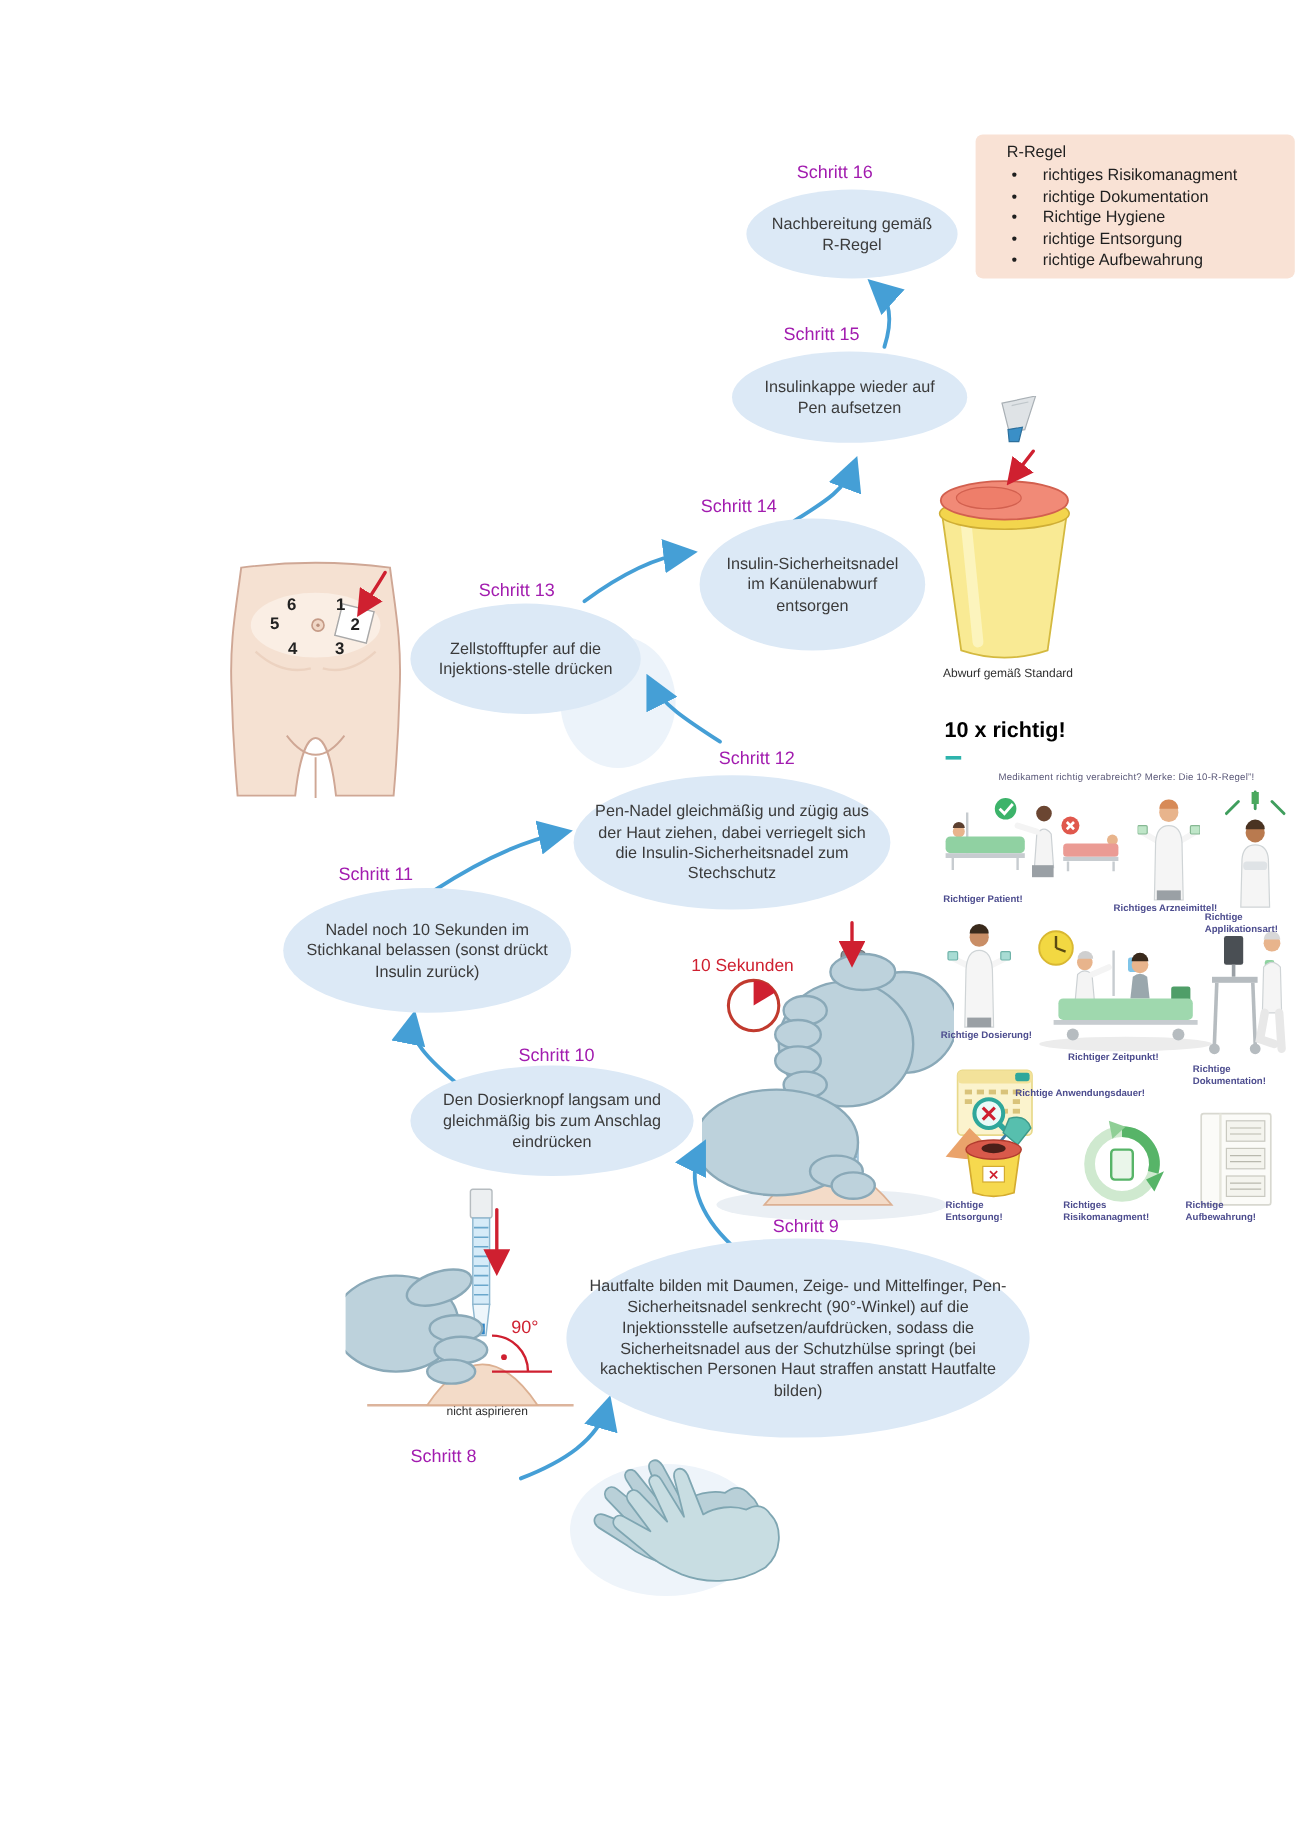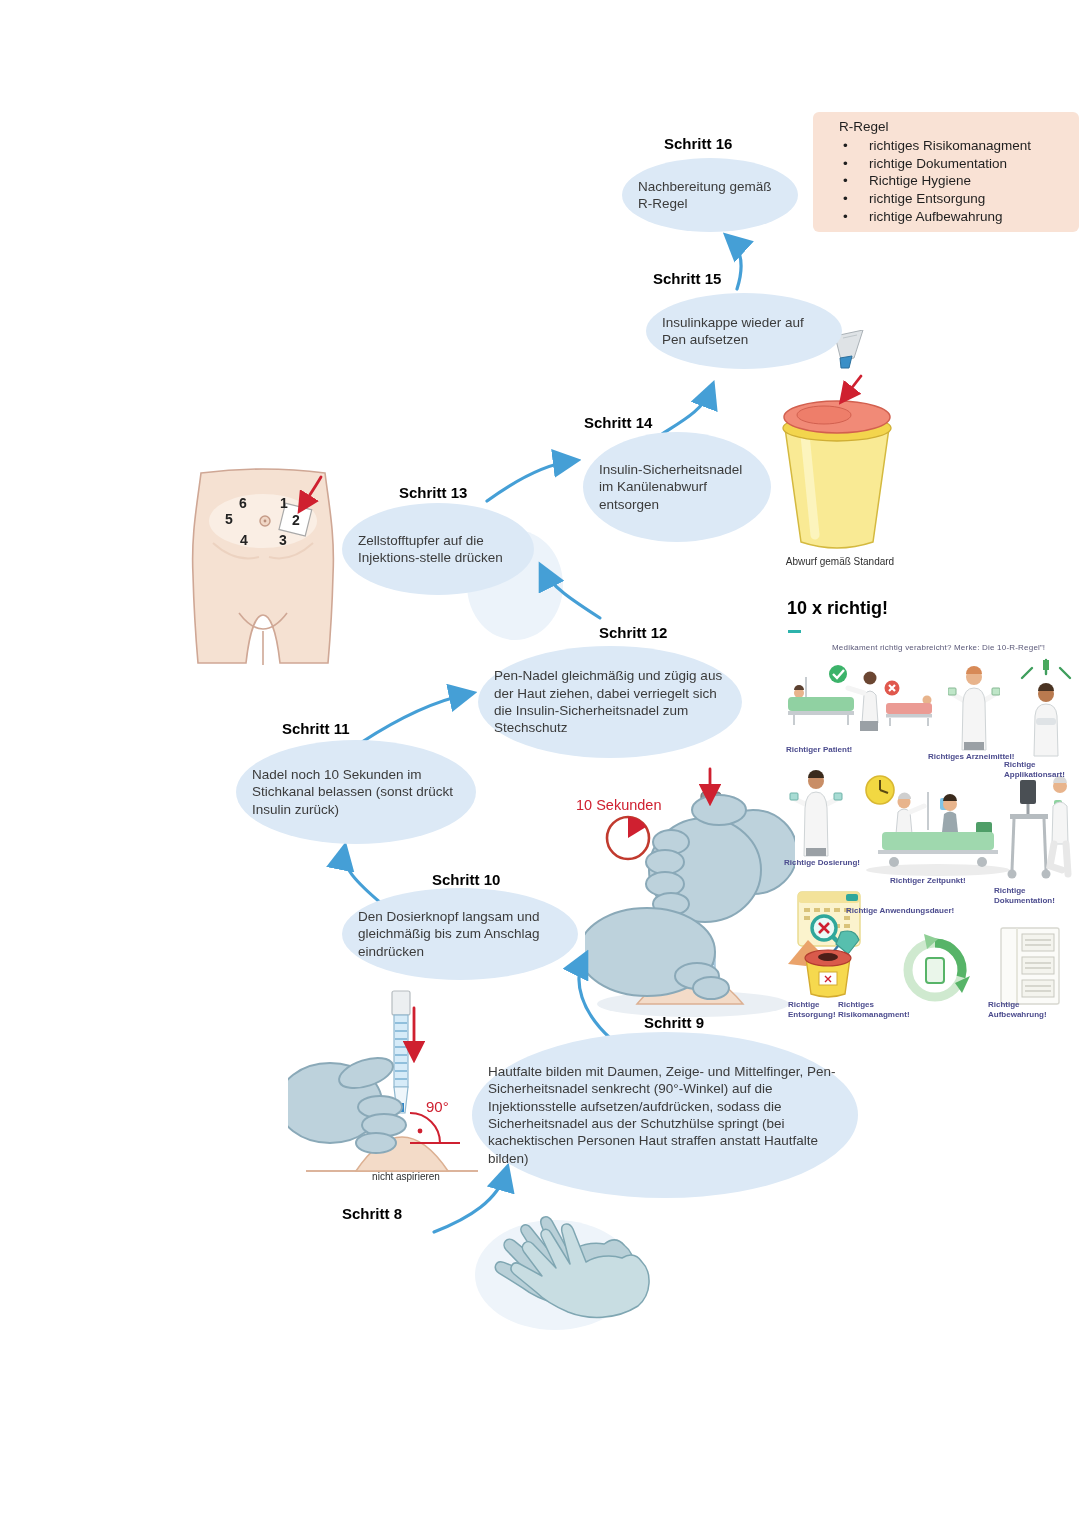--- a/index.html
+++ b/index.html
@@ -1,23 +1,23 @@
 <!DOCTYPE html>
 <html><head>
 <meta charset="utf-8">
 <style>
   html,body{margin:0;padding:0;background:#fff;}
   .canvas{position:relative;width:1080px;height:1527px;background:#fff;overflow:hidden;
           font-family:"Liberation Sans",sans-serif;color:#3b3b3b;}
   .abs{position:absolute;}
   svg{display:block;}
   .bubble{position:absolute;background:#dce9f6;border-radius:50%;display:flex;align-items:center;
-          justify-content:center;text-align:left;color:#3b3b3b;padding:6px 16px;box-sizing:border-box;
+          justify-content:center;text-align:center;color:#3b3b3b;padding:6px 16px;box-sizing:border-box;
           font-size:13.5px;line-height:1.28;}
-  .step-label{position:absolute;color:#000000;font-weight:bold;font-size:15px;white-space:nowrap;}
+  .step-label{position:absolute;color:#a21caf;font-weight:normal;font-size:15px;white-space:nowrap;}
   .rbox{position:absolute;left:813px;top:112px;width:266px;background:#f9e2d5;border-radius:6px;
         padding:6px 26px;box-sizing:border-box;font-size:13.5px;color:#1f1f1f;line-height:1.32;}
   .rbox .rtitle{margin-bottom:1px;}
   .ritem{display:flex;}
   .ritem .bull{width:26px;flex:0 0 26px;text-align:left;padding-left:4px;}
   .heading{position:absolute;left:787px;top:598px;font-size:18px;font-weight:bold;color:#000000;}
   .dash{position:absolute;left:788px;top:630px;width:13px;height:3px;background:#2db3ac;}
   .subtitle{position:absolute;left:787px;top:643px;font-size:8px;color:#5a5878;white-space:nowrap;letter-spacing:.2px;padding-left:45px;}
   .small-label{position:absolute;font-size:8px;color:#4c4c8e;font-weight:600;text-align:left;line-height:1.3;}
   .red-note{position:absolute;color:#cf2030;}
@@ -344,21 +344,21 @@
   <div class="step-label" style="left:399px;top:484px">Schritt 13</div>
   <div class="step-label" style="left:599px;top:624px">Schritt 12</div>
   <div class="step-label" style="left:282px;top:720px">Schritt 11</div>
   <div class="step-label" style="left:432px;top:871px">Schritt 10</div>
   <div class="step-label" style="left:644px;top:1014px">Schritt 9</div>
   <div class="step-label" style="left:342px;top:1205px">Schritt 8</div>
 
   <div class="bubble" style="left:622px;top:158px;width:176px;height:74px">
       <span>Nachbereitung gemäß R-Regel</span>
     </div>
-  <div class="bubble" style="left:646px;top:293px;width:196px;height:76px">
+  <div class="bubble" style="left:610px;top:293px;width:196px;height:76px">
       <span>Insulinkappe wieder auf Pen aufsetzen</span>
     </div>
   <div class="bubble" style="left:583px;top:432px;width:188px;height:110px">
       <span>Insulin-Sicherheitsnadel im Kanülenabwurf entsorgen</span>
     </div>
   <div class="bubble" style="left:342px;top:503px;width:192px;height:92px">
       <span>Zellstofftupfer auf die Injektions-stelle drücken</span>
     </div>
   <div class="bubble" style="left:478px;top:646px;width:264px;height:112px">
       <span>Pen-Nadel gleichmäßig und zügig aus der Haut ziehen, dabei verriegelt sich die Insulin-Sicherheitsnadel zum Stechschutz</span>
@@ -383,16 +383,16 @@
   <div class="subtitle">Medikament richtig verabreicht? Merke: Die 10-R-Regel”!</div>
 
   <div class="small-label" style="left:786px;top:745px;width:96px">Richtiger Patient!</div>
   <div class="small-label" style="left:928px;top:752px;width:92px">Richtiges Arzneimittel!</div>
   <div class="small-label" style="left:1004px;top:760px;width:76px">Richtige Applikationsart!</div>
   <div class="small-label" style="left:784px;top:858px;width:76px">Richtige Dosierung!</div>
   <div class="small-label" style="left:890px;top:876px;width:88px">Richtiger Zeitpunkt!</div>
   <div class="small-label" style="left:846px;top:906px;width:112px">Richtige Anwendungsdauer!</div>
   <div class="small-label" style="left:994px;top:886px;width:92px">Richtige Dokumentation!</div>
   <div class="small-label" style="left:788px;top:1000px;width:80px">Richtige Entsorgung!</div>
-  <div class="small-label" style="left:838px;top:1000px;width:98px">Richtiges Risikomanagment!</div>
+  <div class="small-label" style="left:886px;top:1000px;width:98px">Richtiges Risikomanagment!</div>
   <div class="small-label" style="left:988px;top:1000px;width:86px">Richtige Aufbewahrung!</div>
 
 </div>
 
 </body></html>

